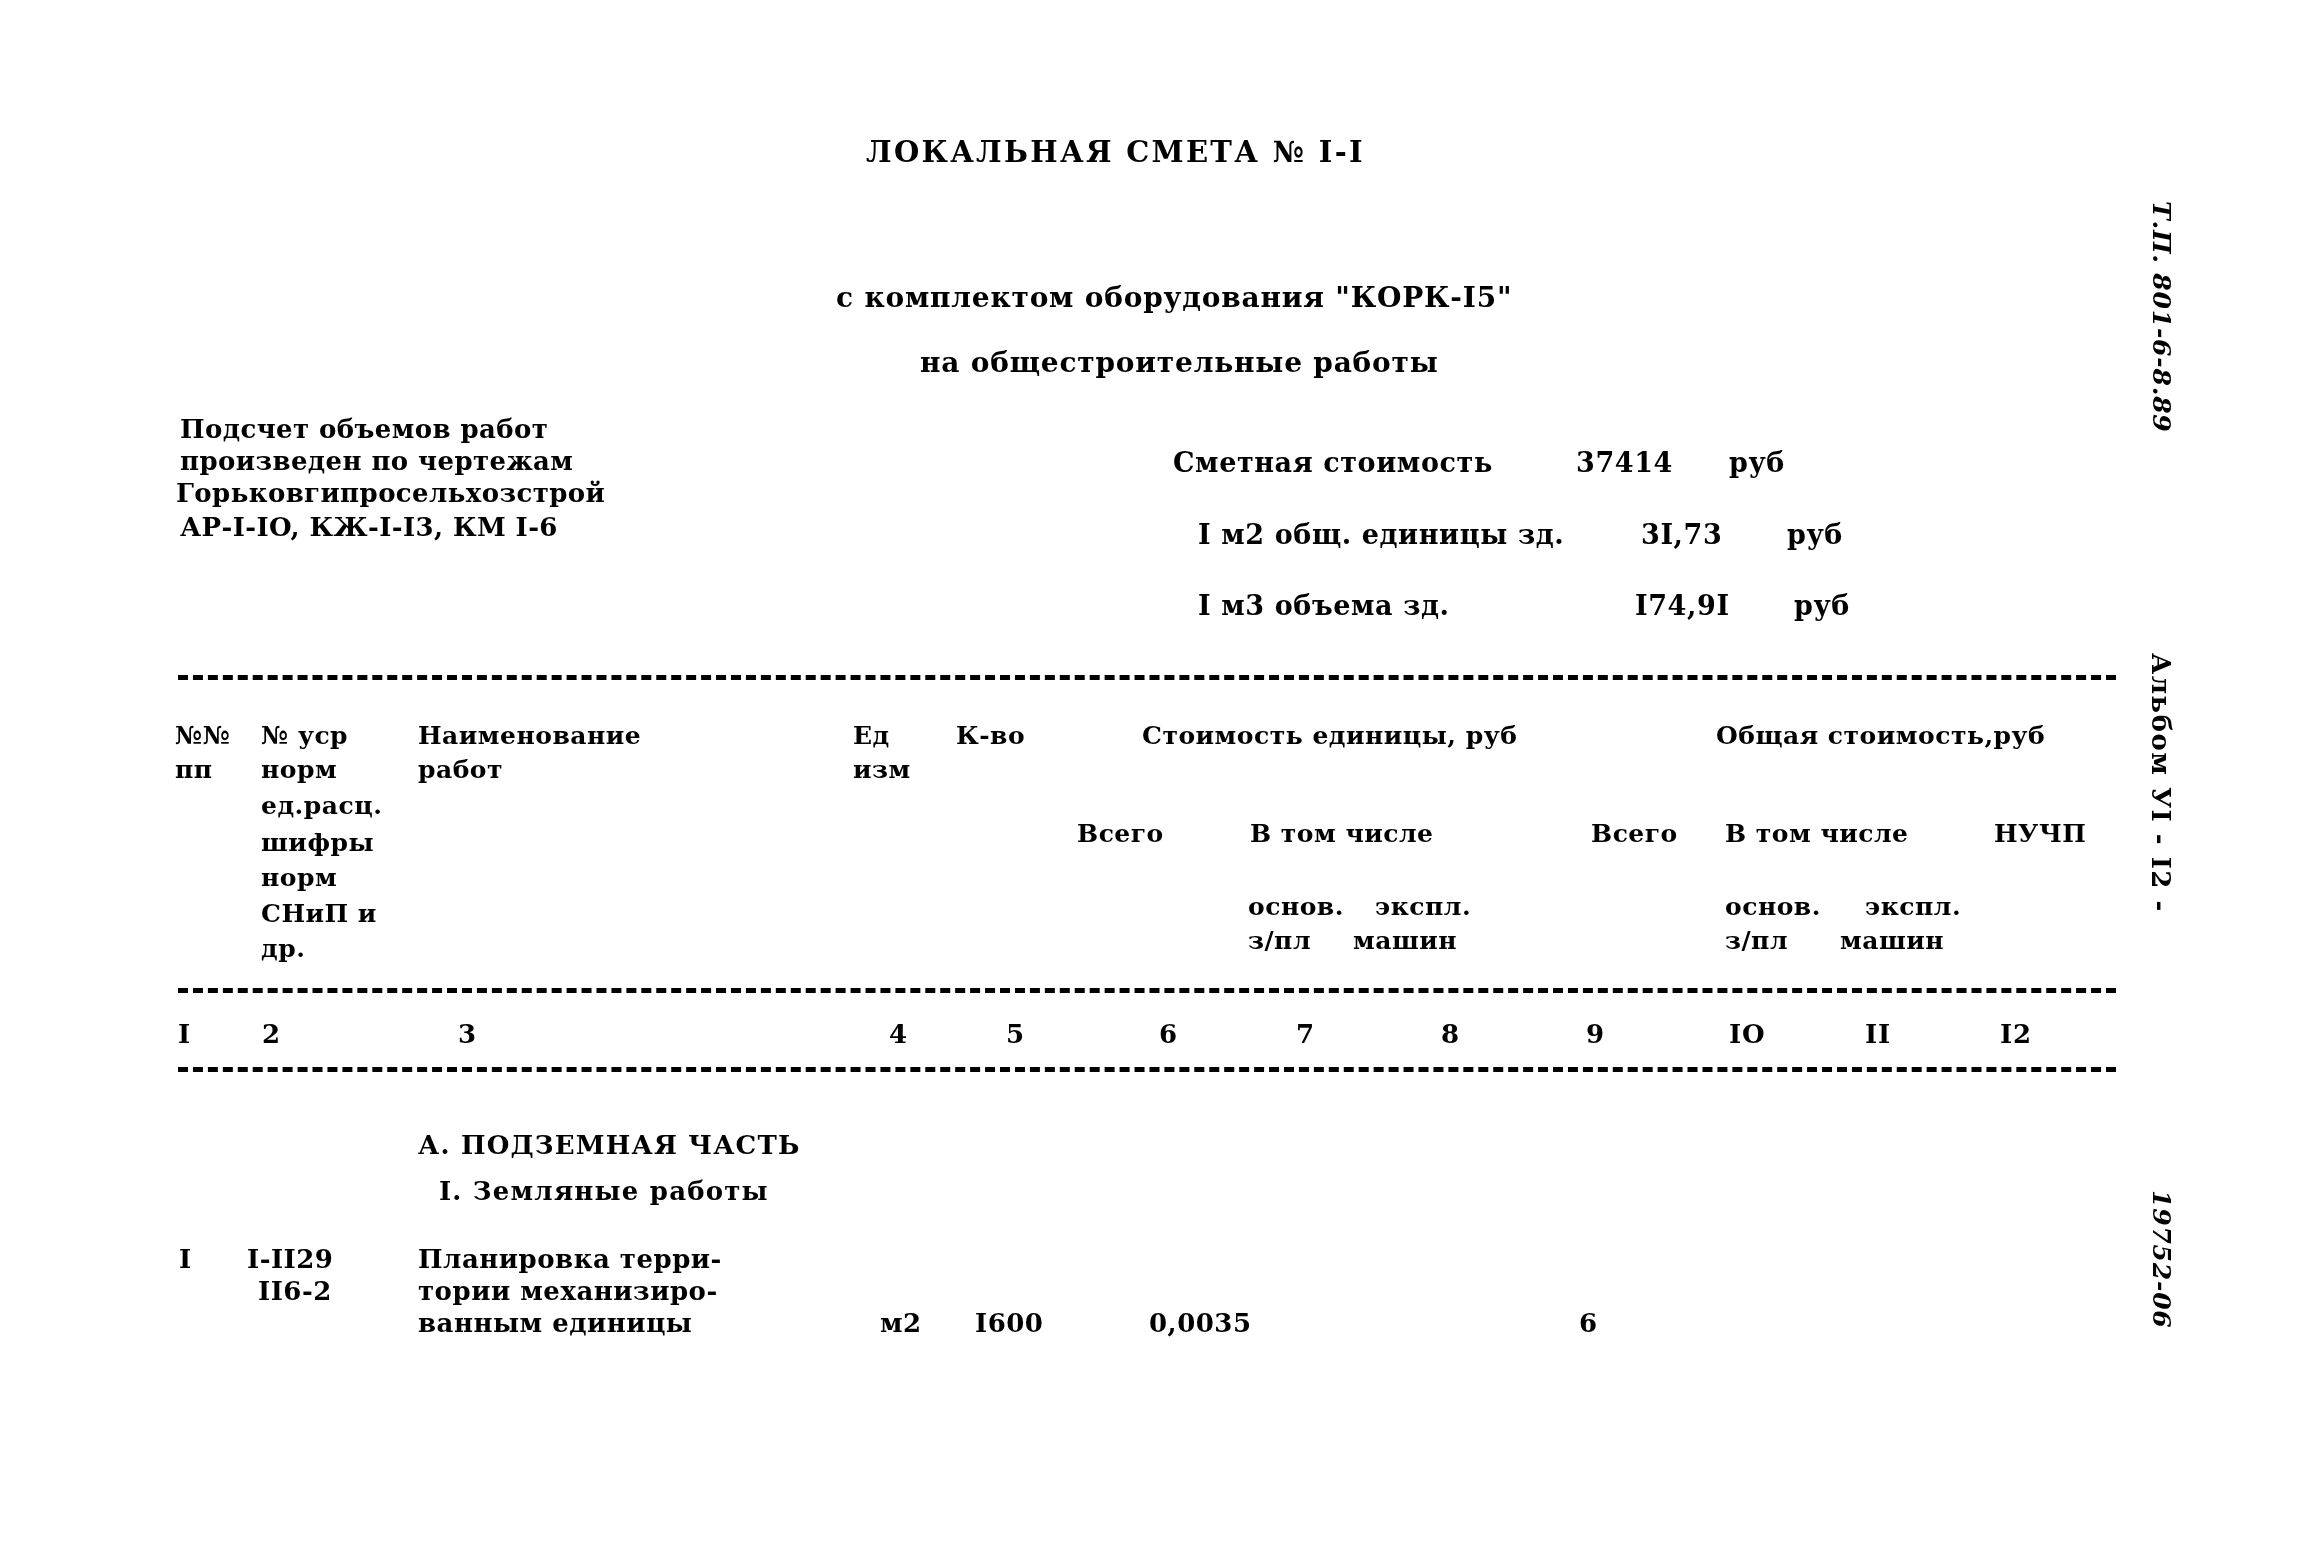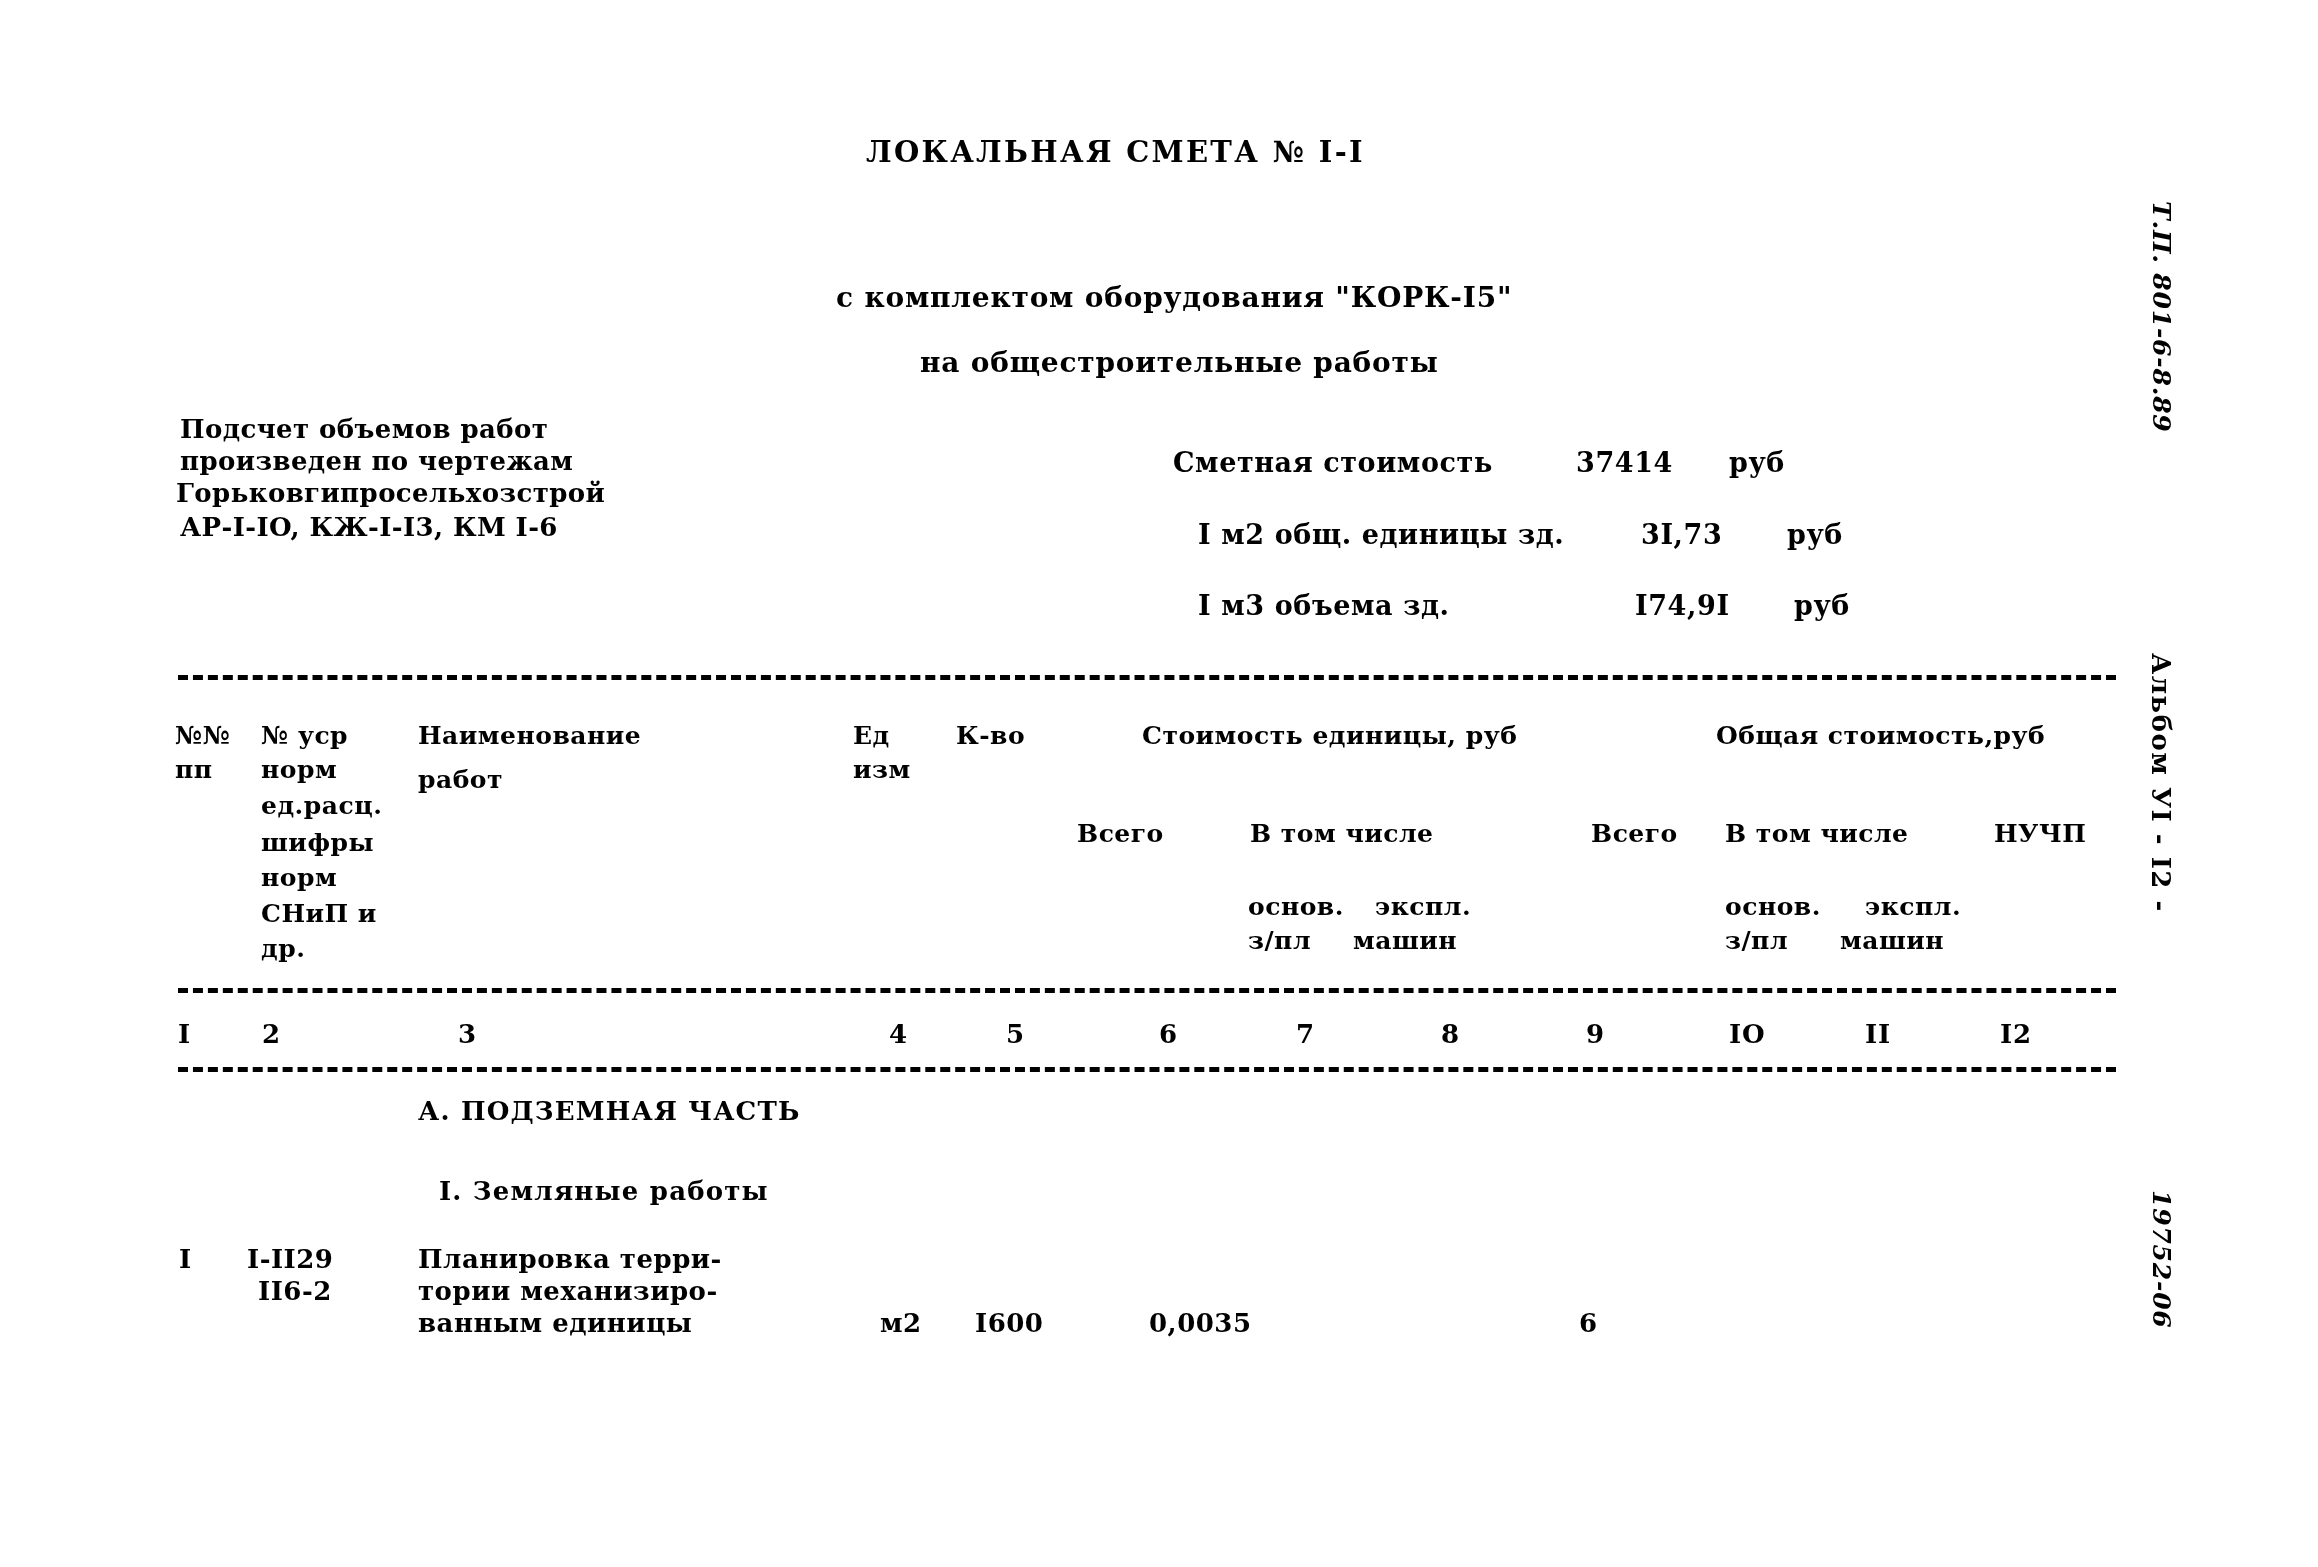--- a/index.html
+++ b/index.html
@@ -124,21 +124,21 @@
 
   <div class="t hdr" style="left:261px; top:721px;">№ уср</div>
   <div class="t hdr" style="left:261px; top:755px;">норм</div>
   <div class="t hdr" style="left:261px; top:791px;">ед.расц.</div>
   <div class="t hdr" style="left:261px; top:828px;">шифры</div>
   <div class="t hdr" style="left:261px; top:863px;">норм</div>
   <div class="t hdr" style="left:261px; top:899px;">СНиП и</div>
   <div class="t hdr" style="left:261px; top:934px;">др.</div>
 
   <div class="t hdr" style="left:418px; top:721px;">Наименование</div>
-  <div class="t hdr" style="left:418px; top:755px;margin-top:10px;">работ</div>
+  <div class="t hdr" style="left:418px; top:755px;">работ</div>
 
   <div class="t hdr" style="left:853px; top:721px;">Ед</div>
   <div class="t hdr" style="left:853px; top:755px;">изм</div>
 
   <div class="t hdr" style="left:956px; top:721px;">К-во</div>
 
   <div class="t hdr" style="left:1142px; top:721px;">Стоимость единицы, руб</div>
   <div class="t hdr" style="left:1716px; top:721px;">Общая стоимость,руб</div>
 
   <div class="t hdr" style="left:1077px; top:819px;">Всего</div>
@@ -167,21 +167,21 @@
   <div class="t colnum" style="left:1159px; top:1021px;">6</div>
   <div class="t colnum" style="left:1296px; top:1021px;">7</div>
   <div class="t colnum" style="left:1441px; top:1021px;">8</div>
   <div class="t colnum" style="left:1586px; top:1021px;">9</div>
   <div class="t colnum" style="left:1729px; top:1021px;">IO</div>
   <div class="t colnum" style="left:1865px; top:1021px;">II</div>
   <div class="t colnum" style="left:2000px; top:1021px;">I2</div>
 
   <div class="rule" style="left:178px; top:1067px; width:1938px;"></div>
 
-  <div class="t section" style="left:418px; top:1098px;">А. ПОДЗЕМНАЯ ЧАСТЬ</div>
+  <div class="t section" style="left:418px; top:1132px;">А. ПОДЗЕМНАЯ ЧАСТЬ</div>
   <div class="t section" style="left:439px; top:1178px;">I. Земляные работы</div>
 
   <div>
     <div class="t cell" style="left:179px; top:1244px;">I</div>
 
     <div class="t cell" style="left:247px; top:1244px;">I-II29</div>
     <div class="t cell" style="left:258px; top:1276px;">II6-2</div>
 
     <div class="t cell" style="left:418px; top:1244px;">Планировка терри-</div>
     <div class="t cell" style="left:418px; top:1276px;">тории механизиро-</div>

